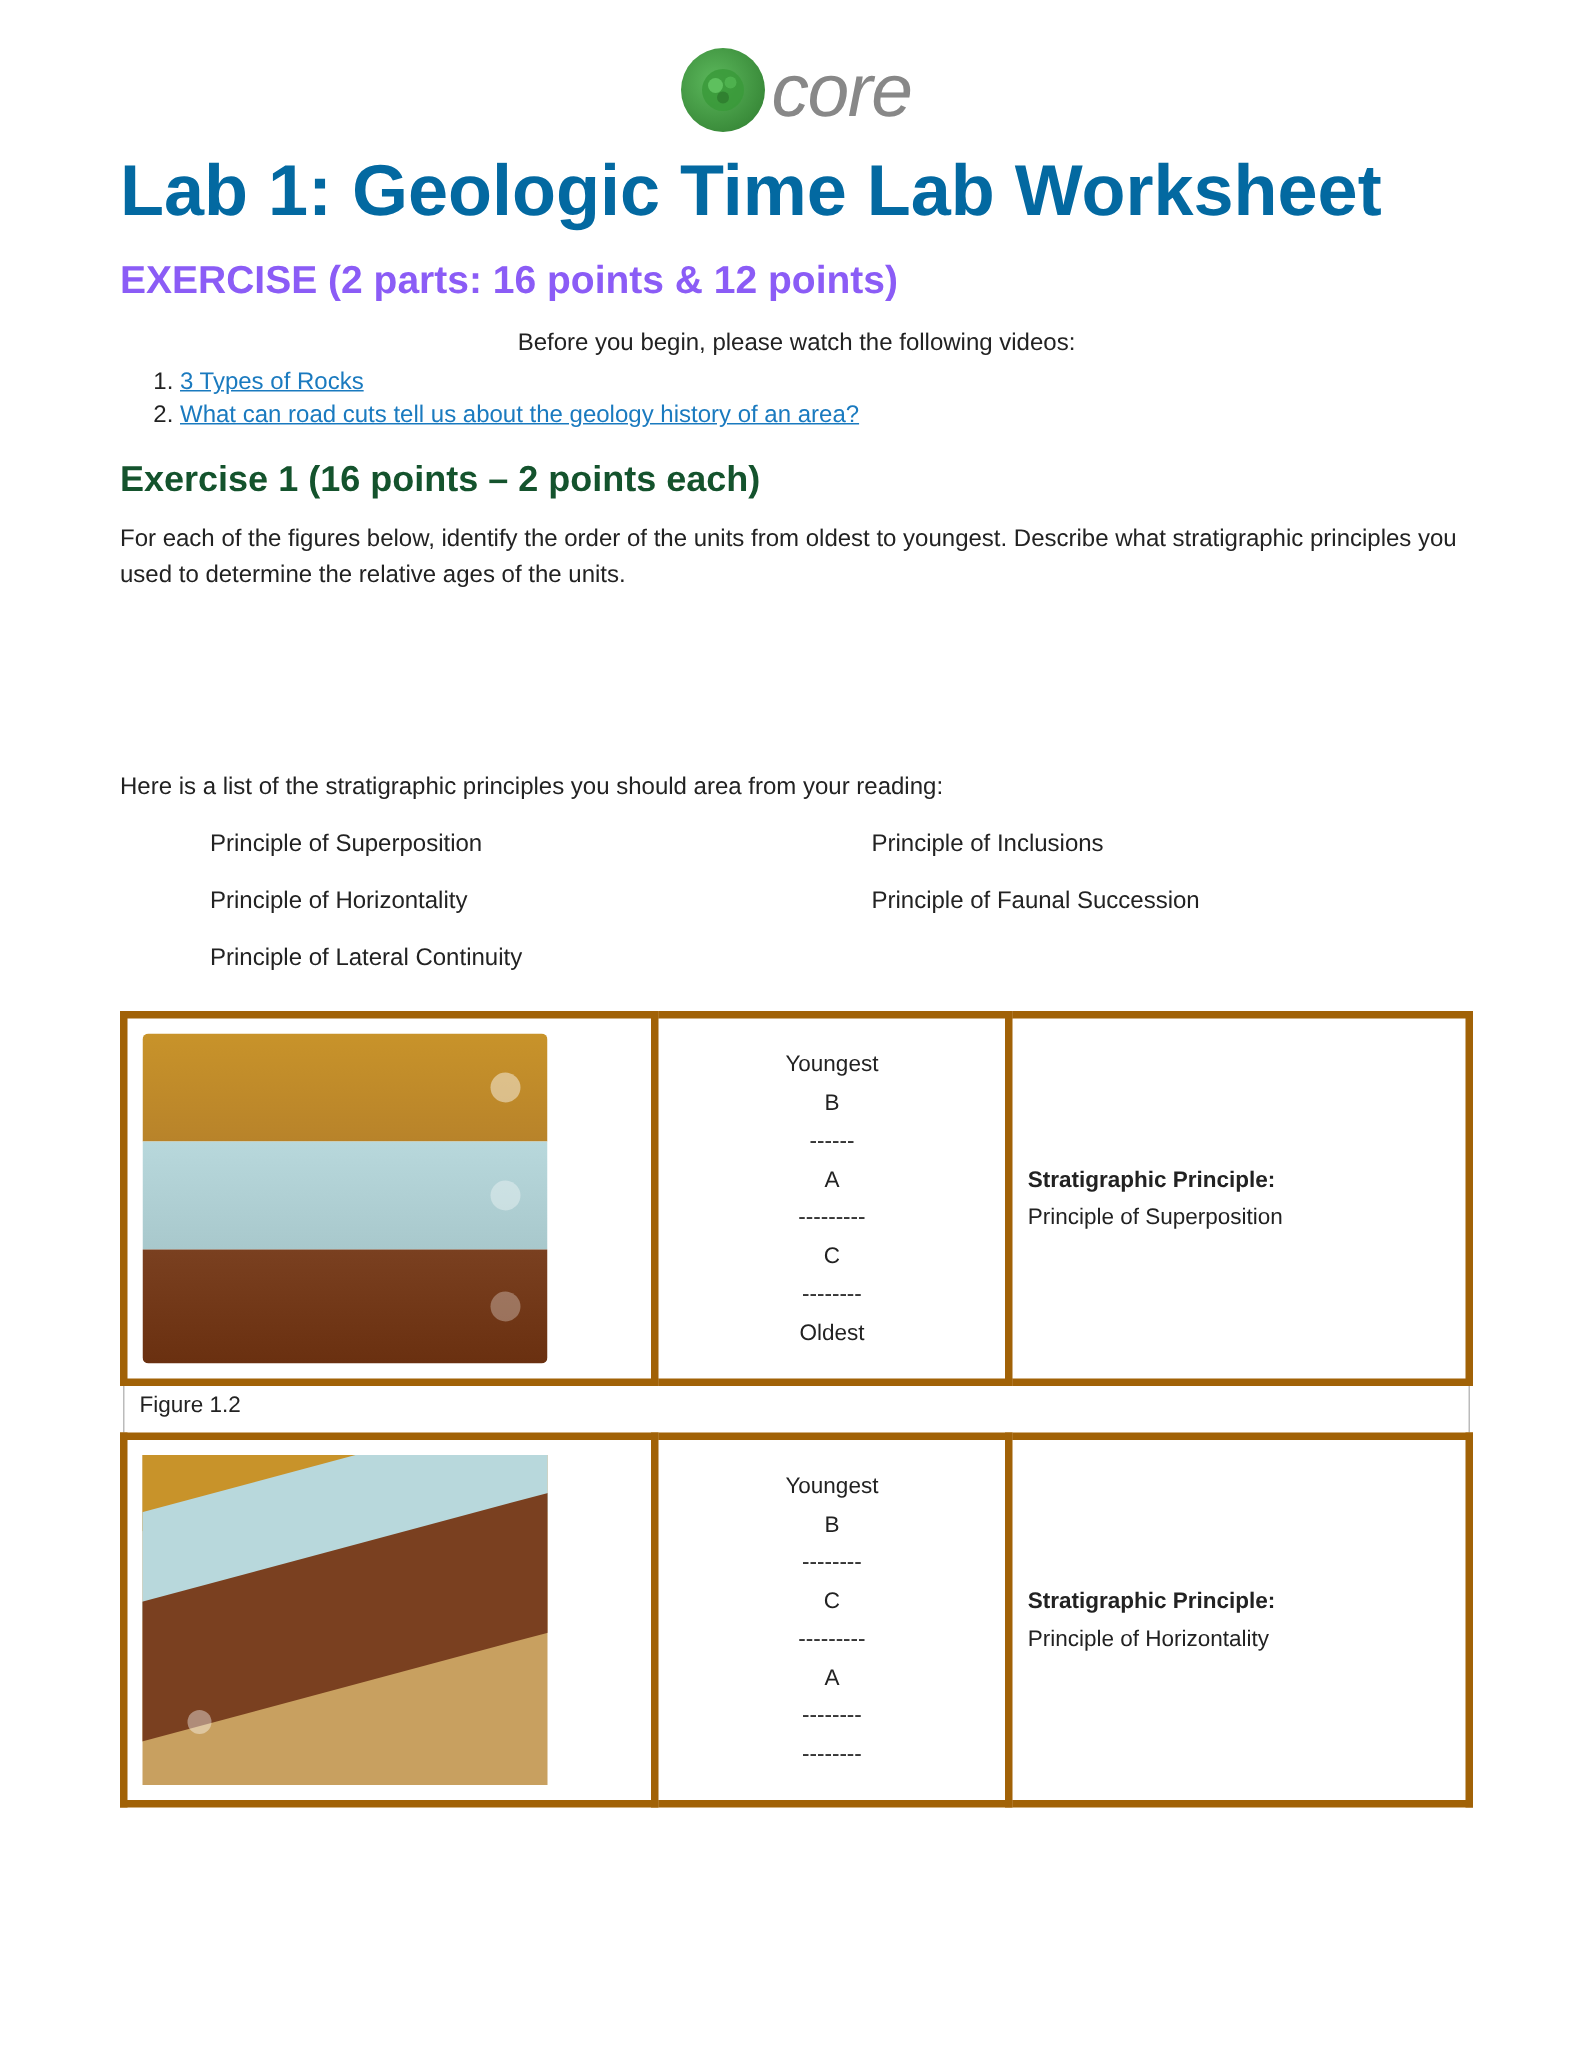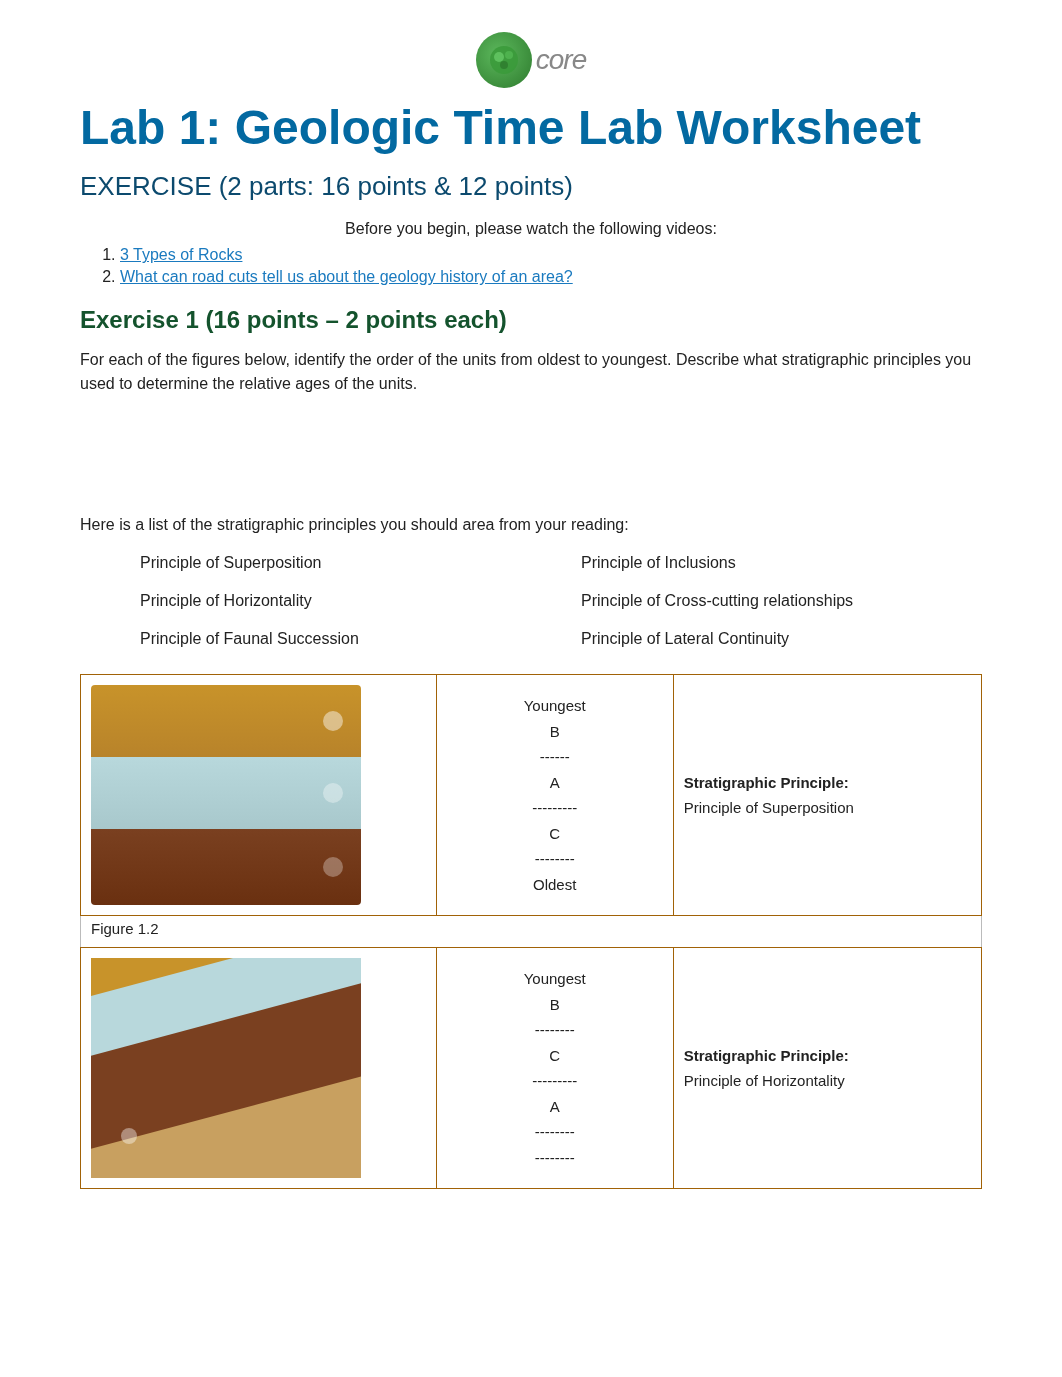--- a/index.html
+++ b/index.html
@@ -28,40 +28,40 @@
       height: 56px;
       border-radius: 50%;
       background: radial-gradient(circle at 40% 40%, #5cb85c, #2d7a2d);
       display: flex;
       align-items: center;
       justify-content: center;
       margin-right: 4px;
       flex-shrink: 0;
     }
     .logo-text {
-      font-size: 28px;
+      font-size: 50px;
       font-style: italic;
       color: #888;
       font-family: Arial, sans-serif;
       letter-spacing: -1px;
     }
     h1.main-title {
       font-size: 48px;
       font-weight: bold;
       color: #0369a1;
       line-height: 1.15;
       margin-bottom: 16px;
       font-family: Arial, sans-serif;
     }
     h2.exercise-heading {
       font-size: 26px;
-      color: #0c4a6e;
+      color: #8b5cf6;
       margin-bottom: 18px;
       font-family: Arial, sans-serif;
-      font-weight: normal;
+      font-weight: bold;
     }
     h2.exercise-subheading {
       font-size: 24px;
       color: #14532d;
       margin-bottom: 14px;
       font-family: Arial, sans-serif;
       font-weight: bold;
     }
     .intro-text {
       font-size: 16px;
@@ -109,21 +109,21 @@
       padding: 6px 0;
     }
     
     .figures-table {
       width: 100%;
       border-collapse: collapse;
       border: 1px solid #bbb;
       margin-bottom: 0;
     }
     .figures-table td {
-      border: 1px solid #a16207;
+      border: 5px solid #a16207;
       vertical-align: middle;
       padding: 10px;
     }
     .figure-image-cell {
       width: 300px;
       padding: 10px;
     }
     .figure-order-cell {
       width: 200px;
       text-align: center;
@@ -306,21 +306,20 @@
 <p class="exercise-desc">For each of the figures below, identify the order of the units from oldest to youngest. Describe what stratigraphic principles you used to determine the relative ages of the units.</p>
 
 <div class="spacer"></div>
 
 <p class="principles-intro">Here is a list of the stratigraphic principles you should area from your reading:</p>
 
 <div class="principles-grid">
   <div class="principle">Principle of Superposition</div>
   <div class="principle">Principle of Inclusions</div>
   <div class="principle">Principle of Horizontality</div>
-  <div class="principle">Principle of Cross-cutting relationships</div>
   <div class="principle">Principle of Faunal Succession</div>
   <div class="principle">Principle of Lateral Continuity</div>
 </div>
 
 <table class="figures-table">
 
   <tbody>
       <tr>
     <td class="figure-image-cell">
       <div class="rock-figure">

